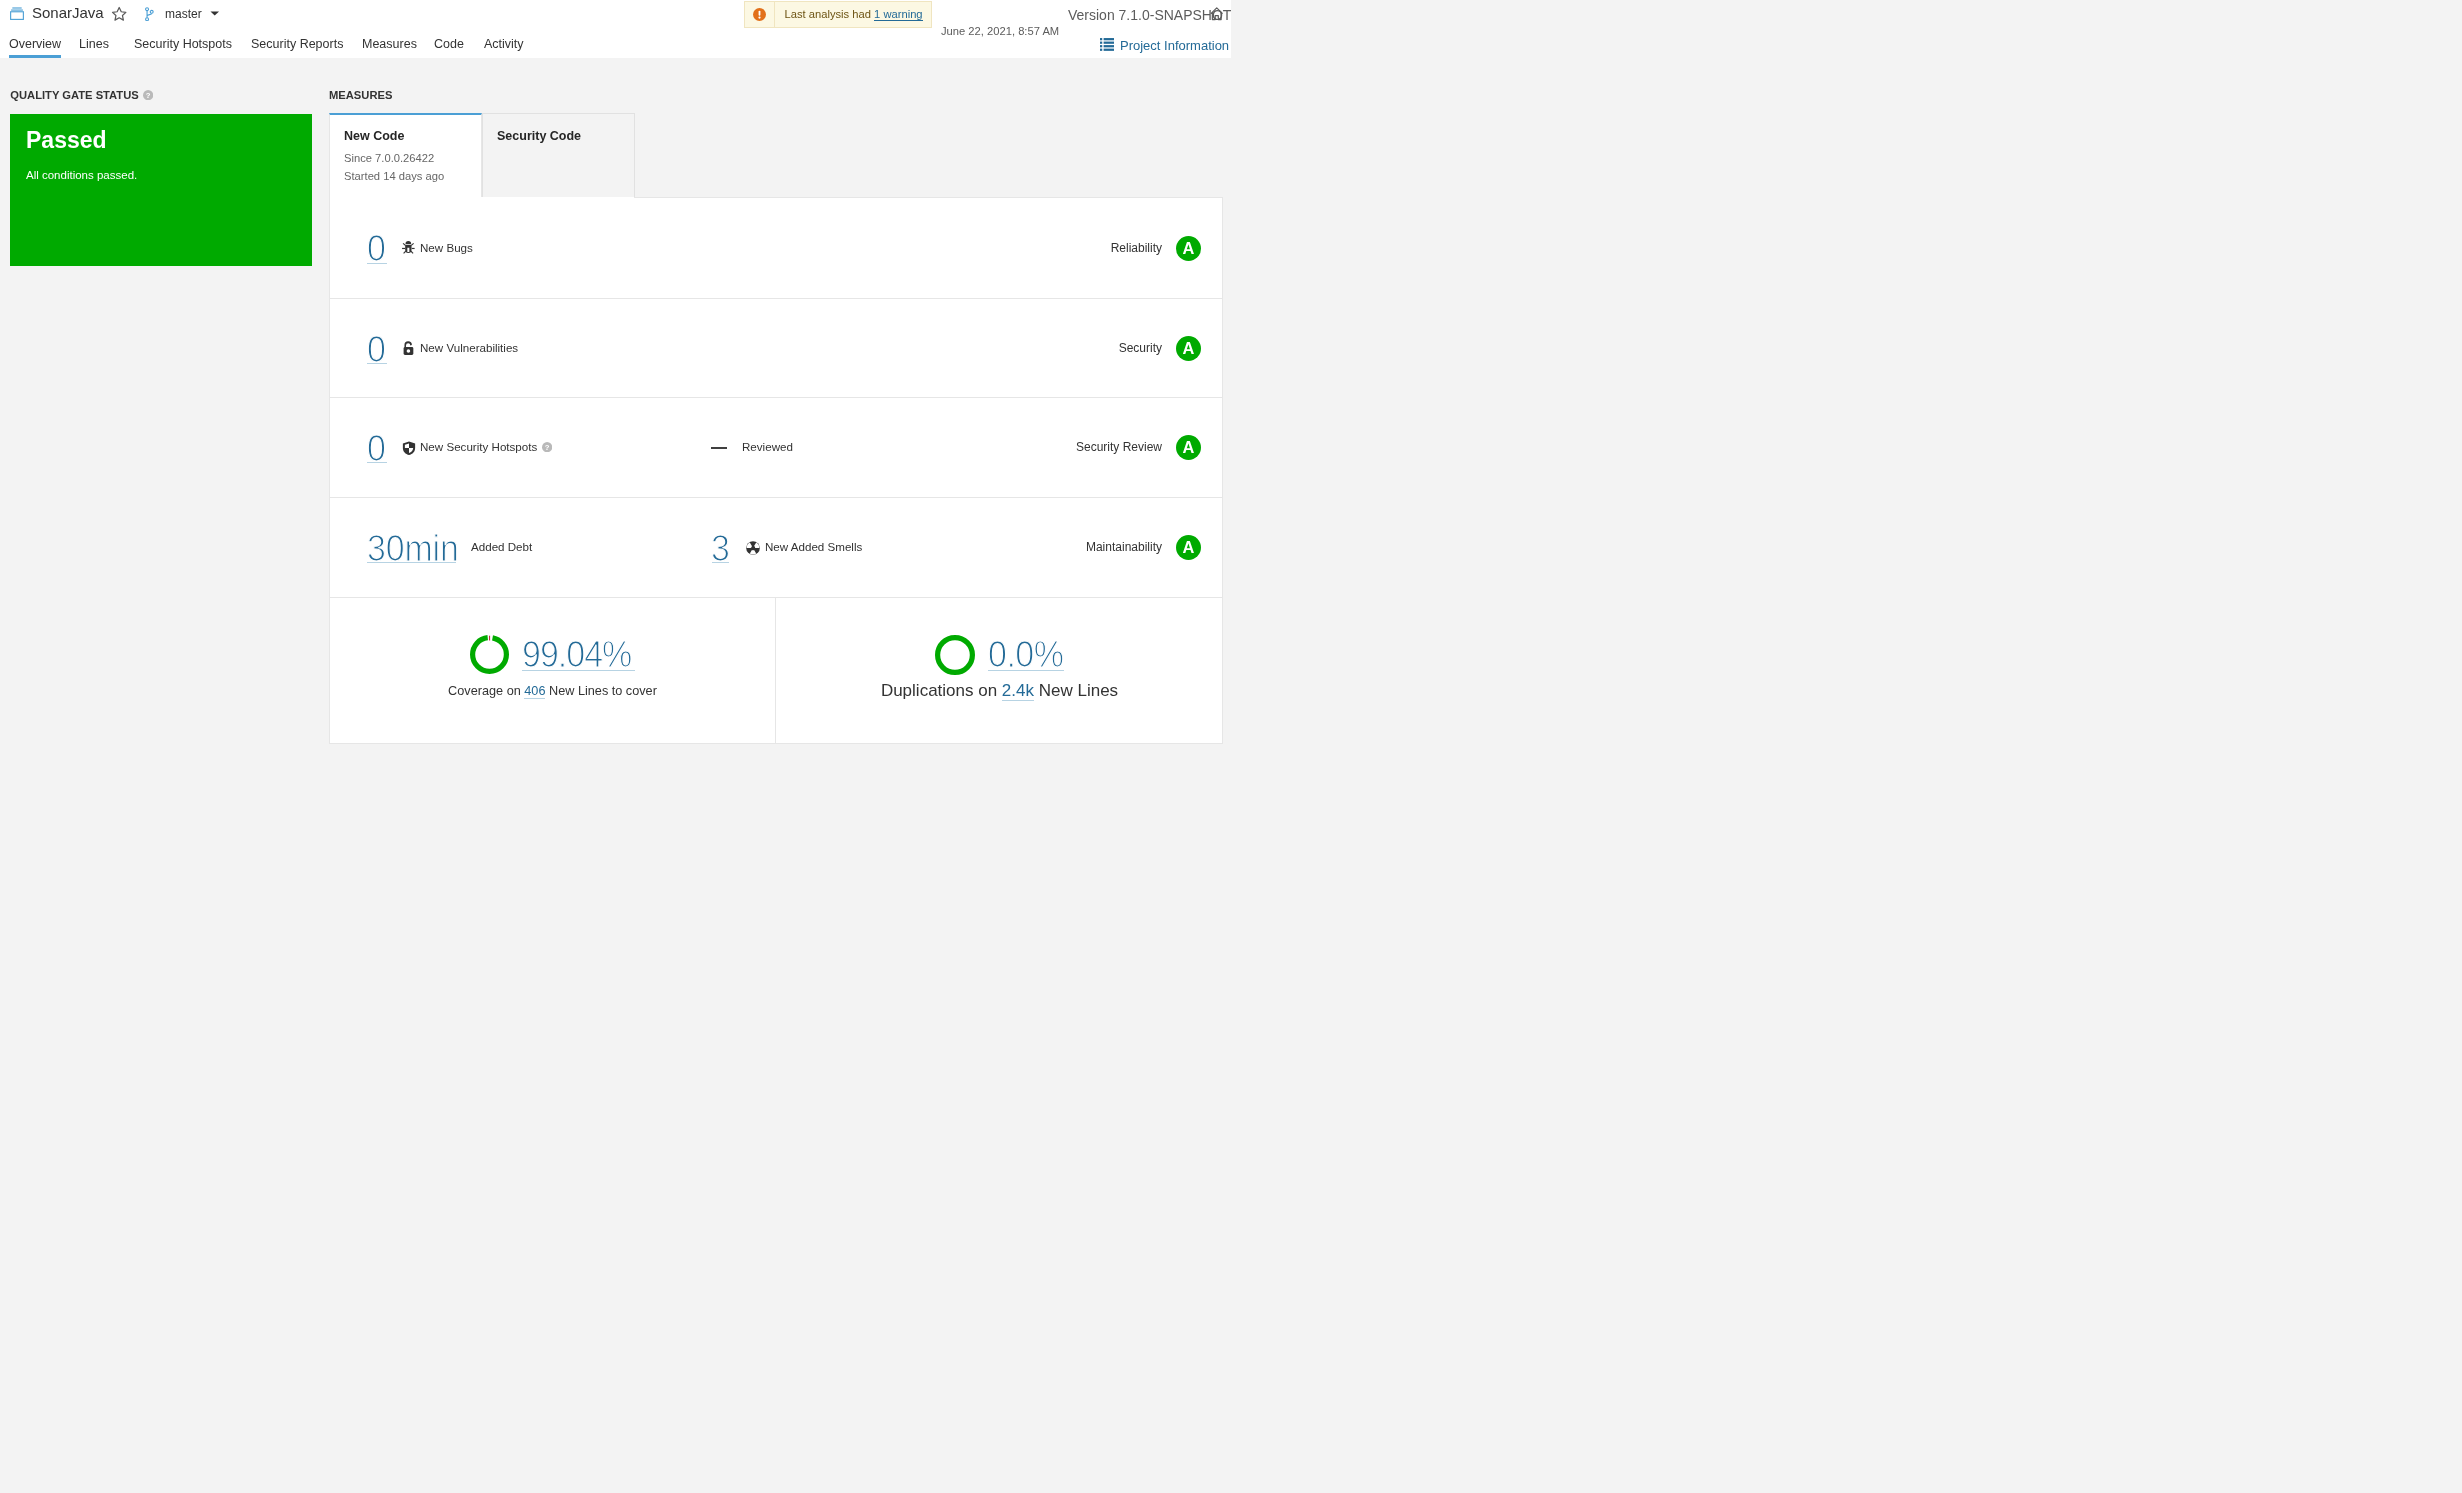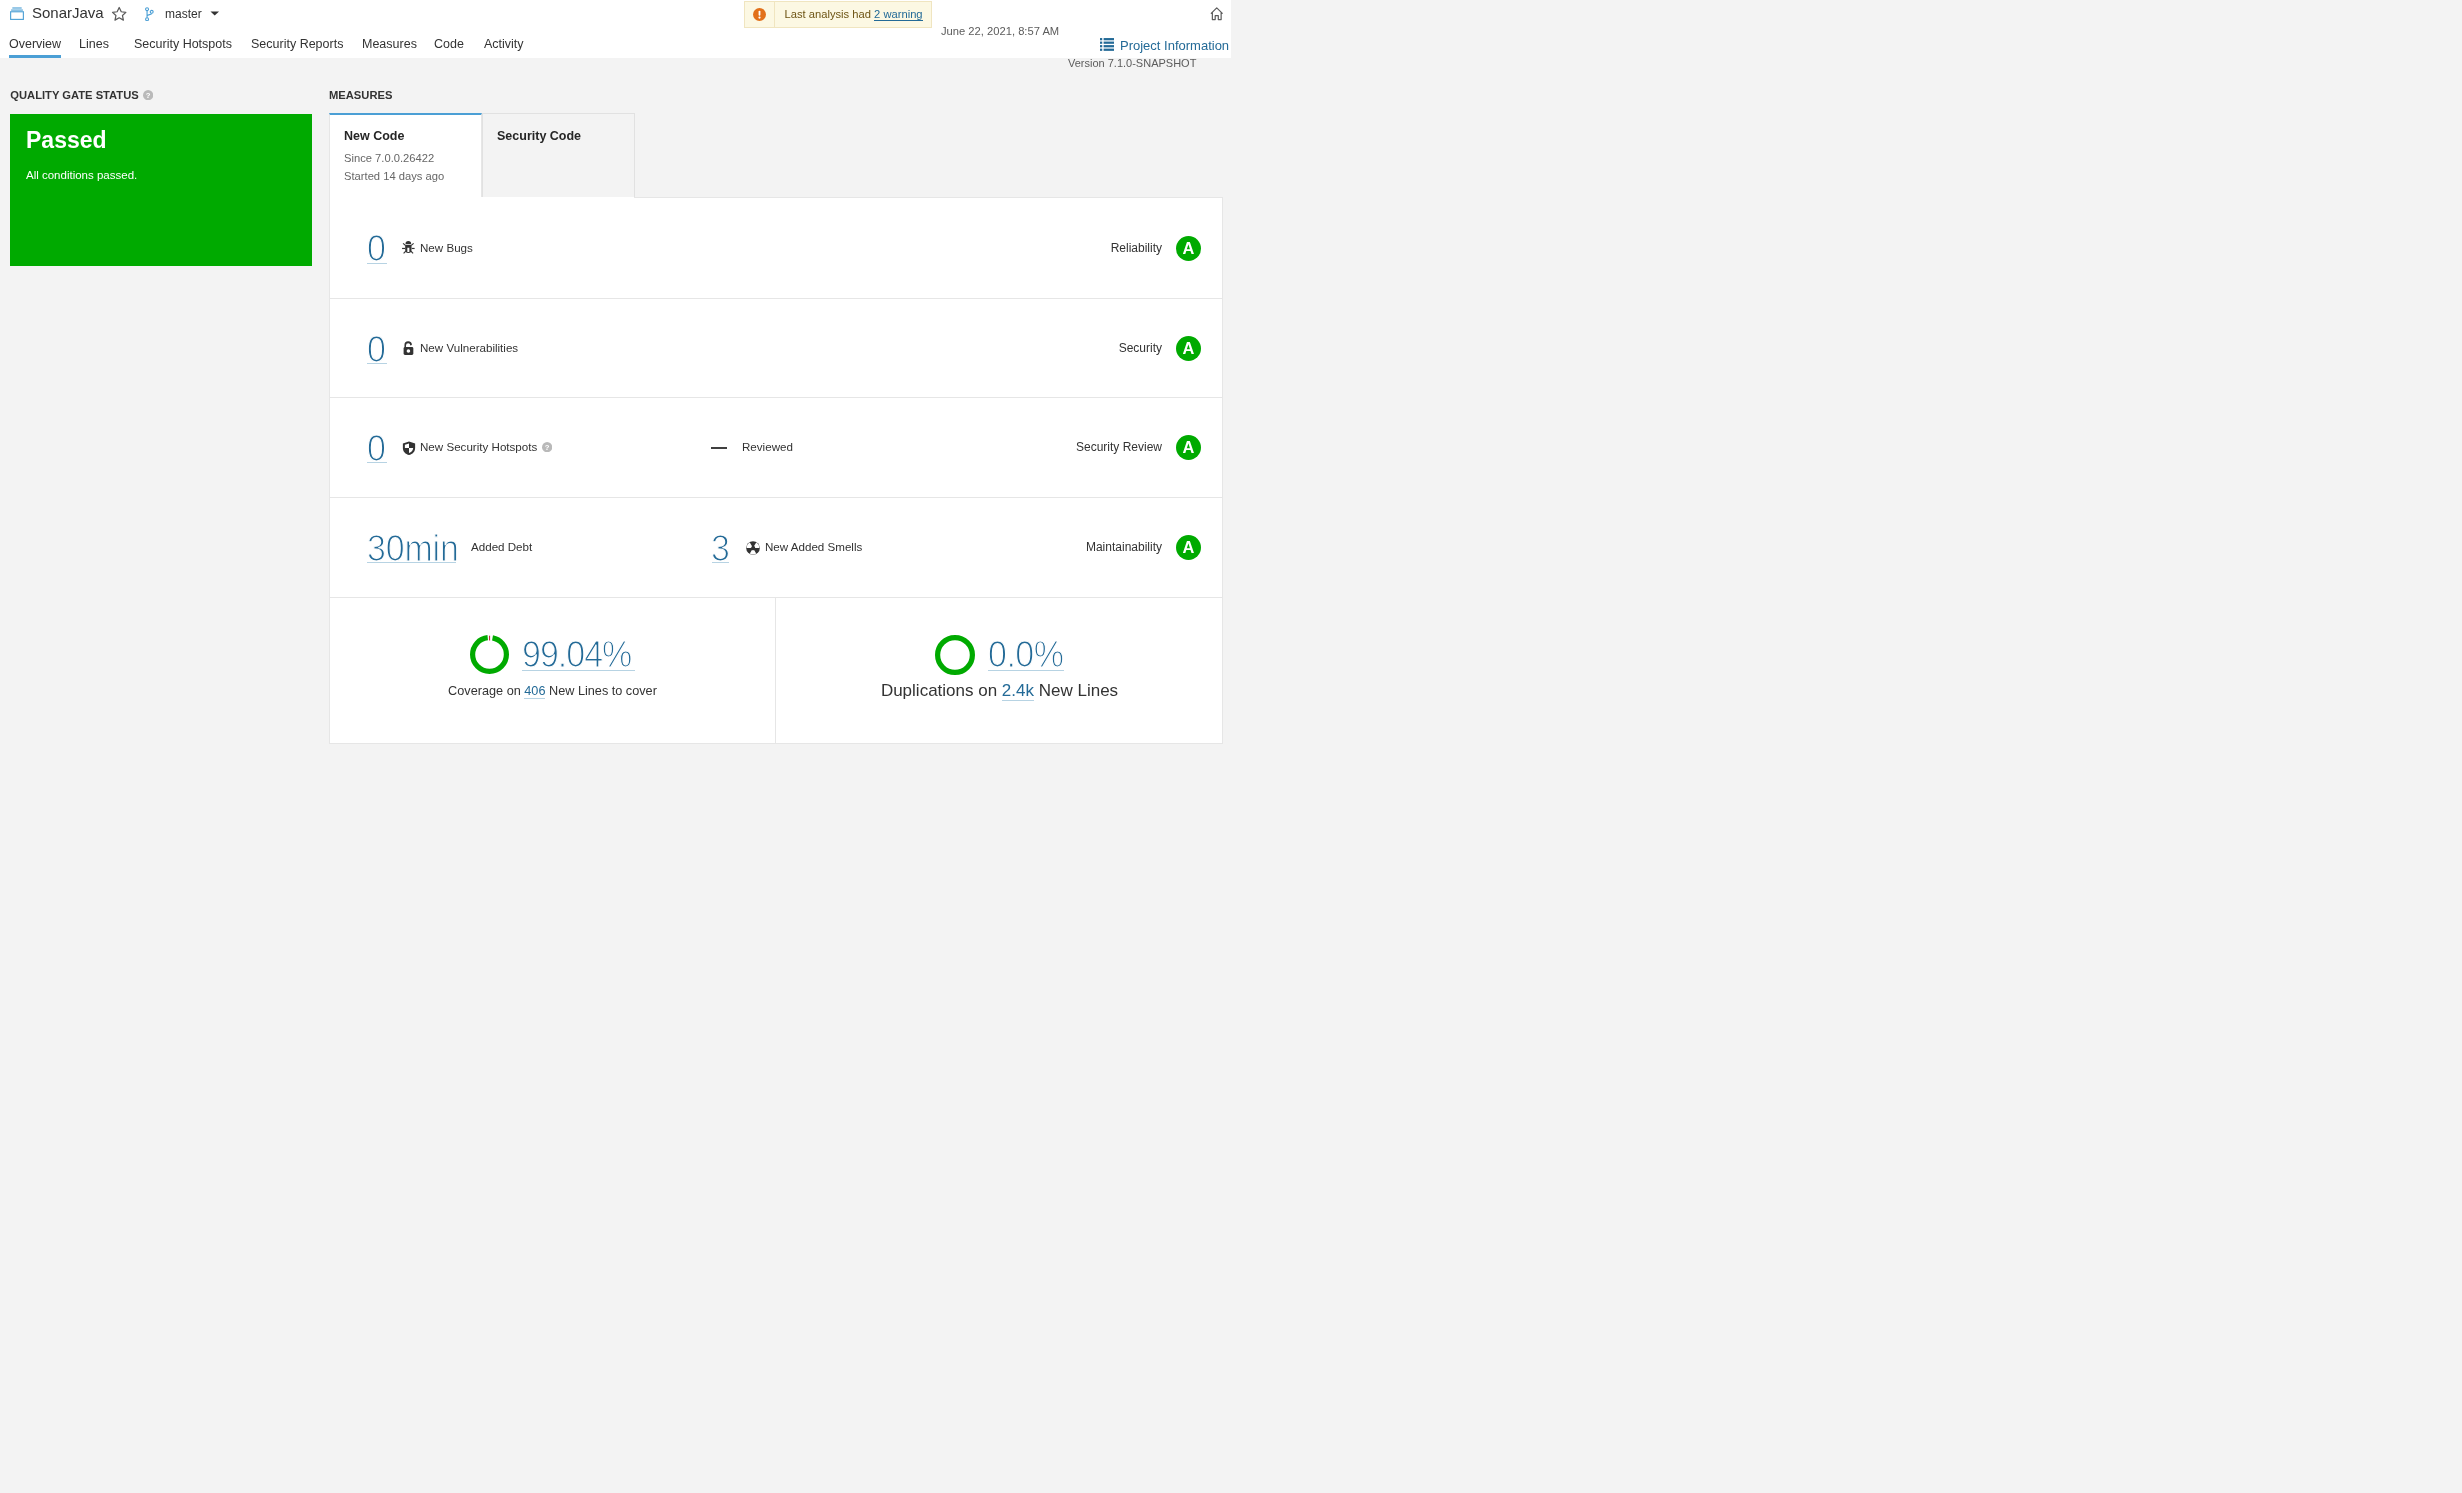--- a/index.html
+++ b/index.html
@@ -42,25 +42,25 @@
   </svg>
 
   <div class="abs" style="left:744px;top:0.9px;width:188px;height:27px;background:#fcf8e3;border:0.9px solid #f0e5c0;display:flex;align-items:center;">
     <div style="width:30px;height:100%;border-right:0.9px solid #f0e5c0;display:flex;align-items:center;justify-content:center;flex:none;">
       <svg width="13" height="13" viewBox="0 0 15 15">
           <circle cx="7.5" cy="7.5" r="7.5" fill="#e2701a"></circle>
           <rect x="6.45" y="3.1" width="2.1" height="5.7" rx="1" fill="#fff"></rect>
           <circle cx="7.5" cy="11.1" r="1.3" fill="#fff"></circle>
         </svg>
     </div>
-    <div style="padding-left:9.5px;font-size:11.2px;color:#6d5414;white-space:nowrap;">Last analysis had <a style="color:#236a97;text-decoration:none;border-bottom:0.9px solid #236a97;">2 warning</a></div>
+    <div style="padding-left:9.5px;font-size:11.2px;color:#6d5414;white-space:nowrap;">Last analysis had <a style="color:#236a97;text-decoration:none;border-bottom:0.9px solid #236a97;">1 warning</a></div>
   </div>
 
   <span class="abs" style="left:941px;top:9.5px;font-size:11.2px;line-height:11.2px;color:#5c5c5c;margin-top:16px;">June 22, 2021, 8:57 AM</span>
-  <span class="abs" style="left:1068px;top:9.5px;font-size:11px;line-height:11.2px;color:#5c5c5c;margin-top:48px;">Version 7.1.0-SNAPSHOT</span>
+  <span class="abs" style="left:1068px;top:9.5px;font-size:14px;line-height:11.2px;color:#5c5c5c;">Version 7.1.0-SNAPSHOT</span>
 
   <svg class="abs" style="left:1209px;top:5.6px;" width="15.5" height="15.5" viewBox="0 0 18 18">
     <path d="M2.2 8.8 L9 2.2 L15.8 8.8 M3.9 7.6 V15.8 H7.2 V11.2 H10.8 V15.8 H14.1 V7.6" fill="none" stroke="#5c5c5c" stroke-width="1.4" stroke-linejoin="round"></path>
   </svg>
 
   <span class="abs" style="left:9px;top:38px;font-size:12.5px;line-height:12.5px;color:#333;">Overview</span>
   <span class="abs" style="left:79px;top:38px;font-size:12.5px;line-height:12.5px;color:#333;">Lines</span>
   <span class="abs" style="left:134px;top:38px;font-size:12.5px;line-height:12.5px;color:#333;">Security Hotspots</span>
   <span class="abs" style="left:251px;top:38px;font-size:12.5px;line-height:12.5px;color:#333;">Security Reports</span>
   <span class="abs" style="left:362px;top:38px;font-size:12.5px;line-height:12.5px;color:#333;">Measures</span>

